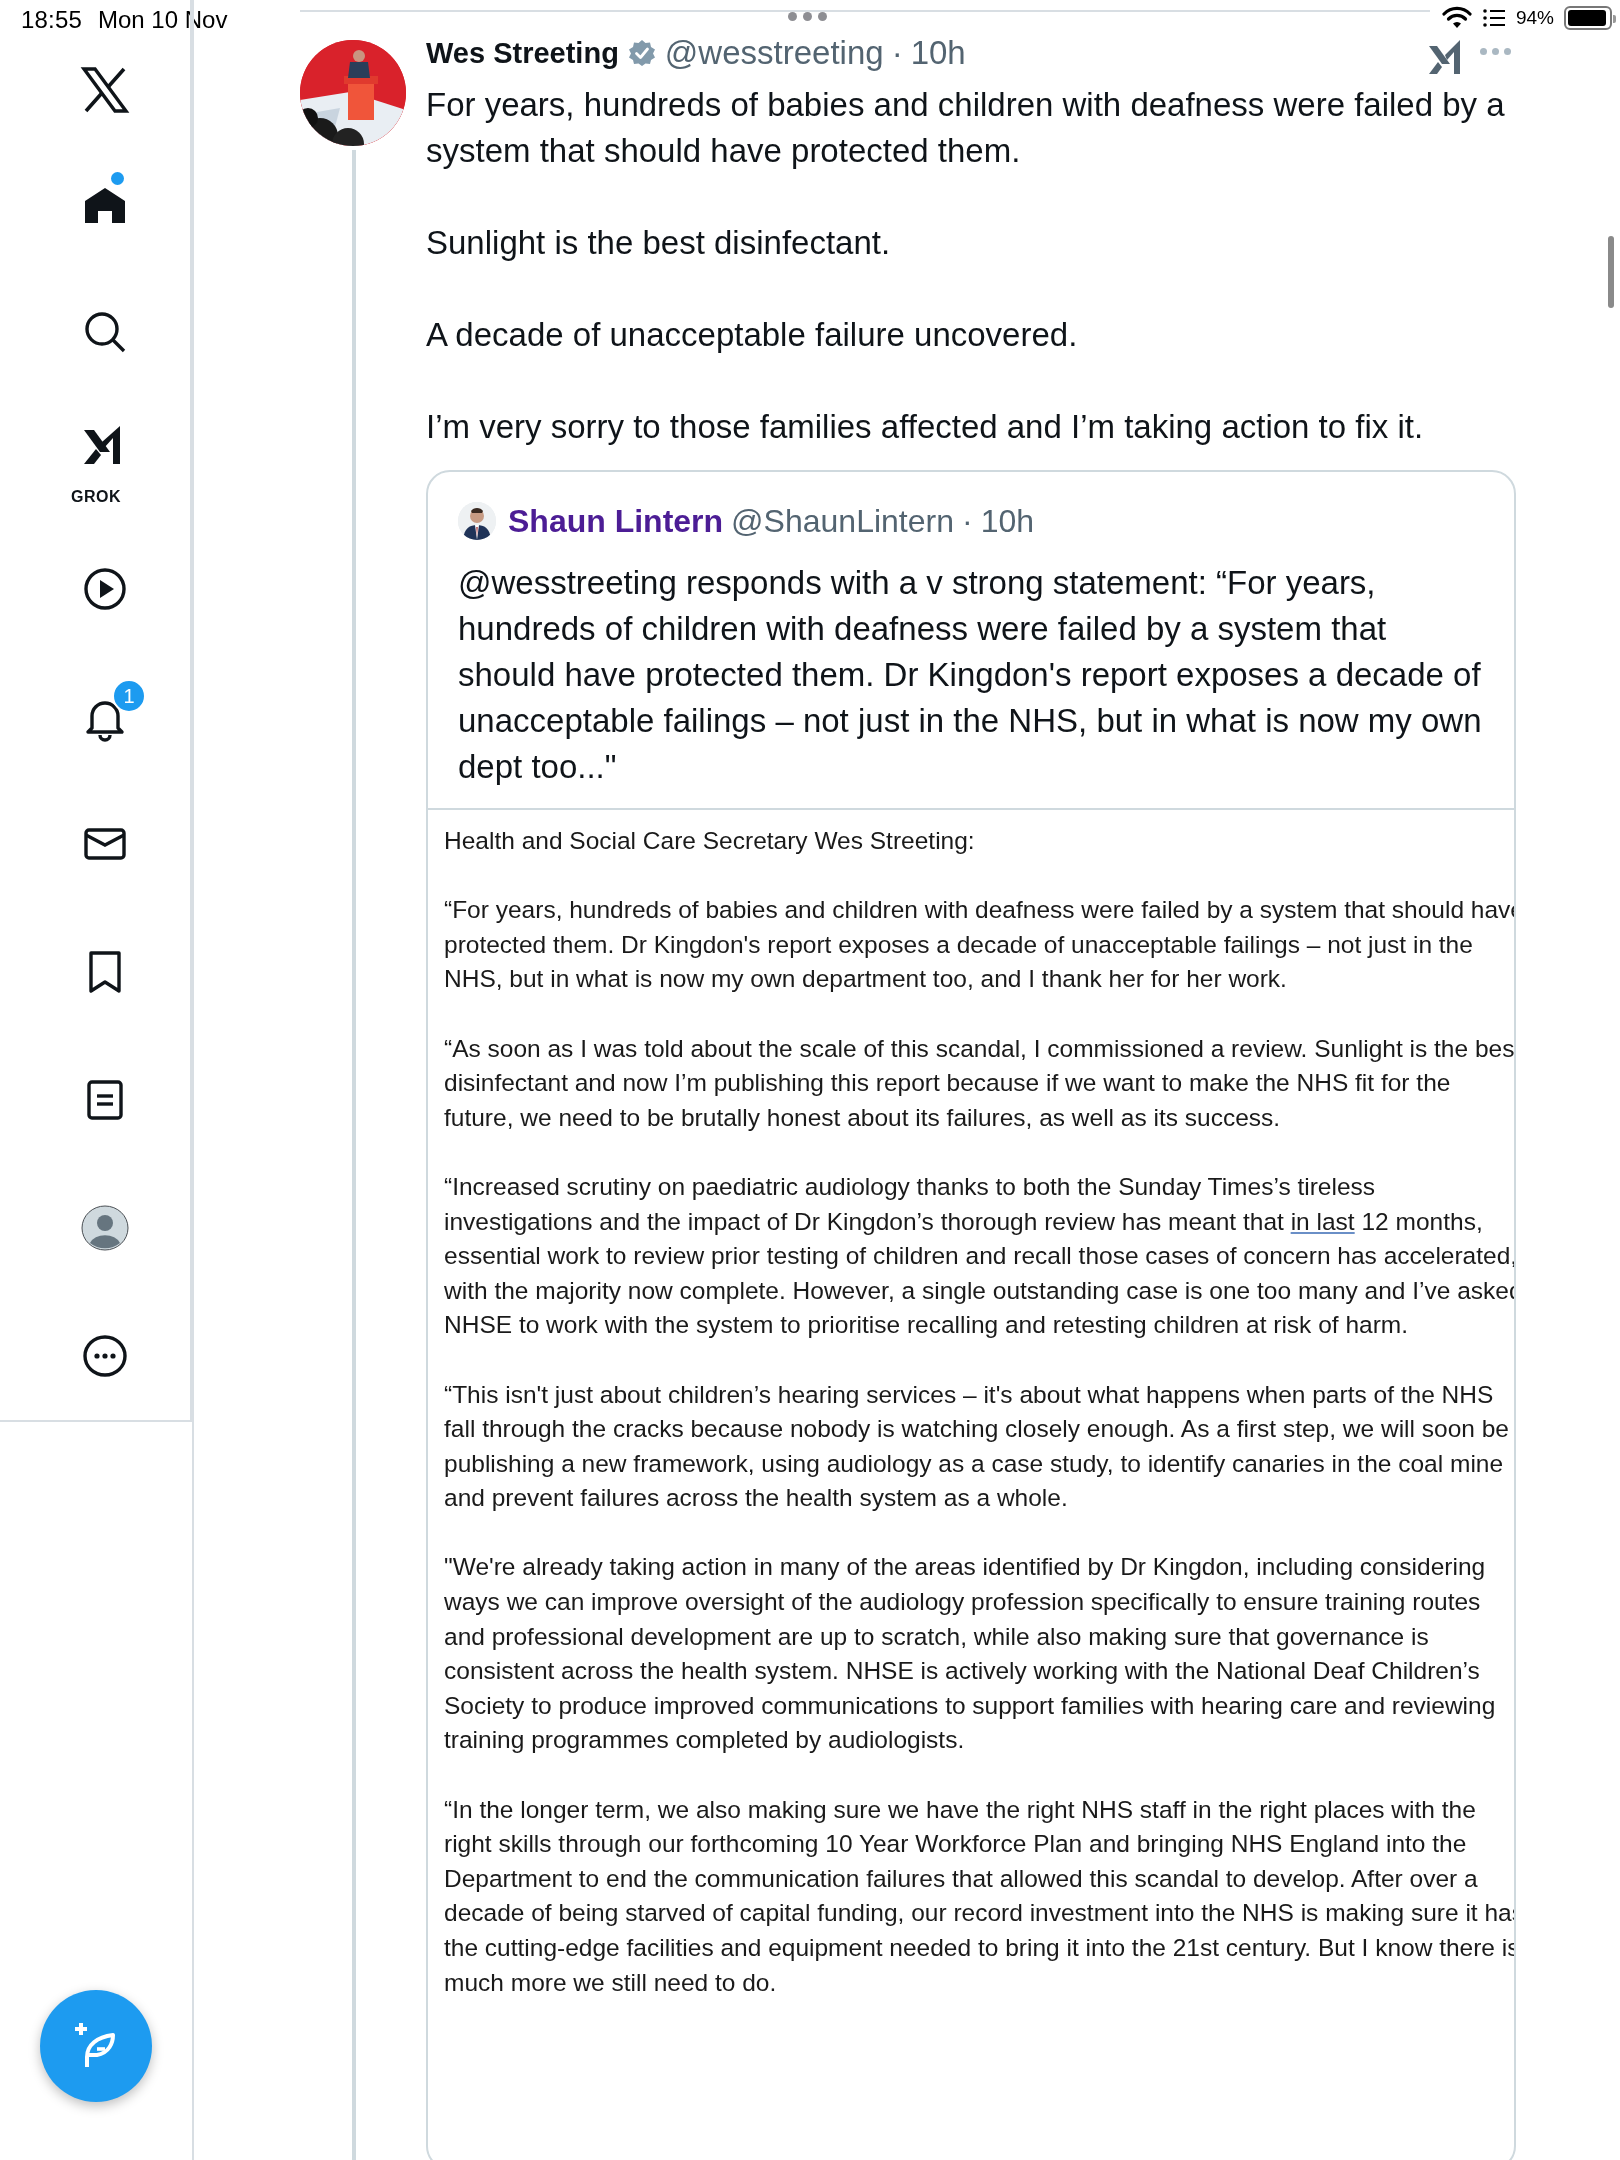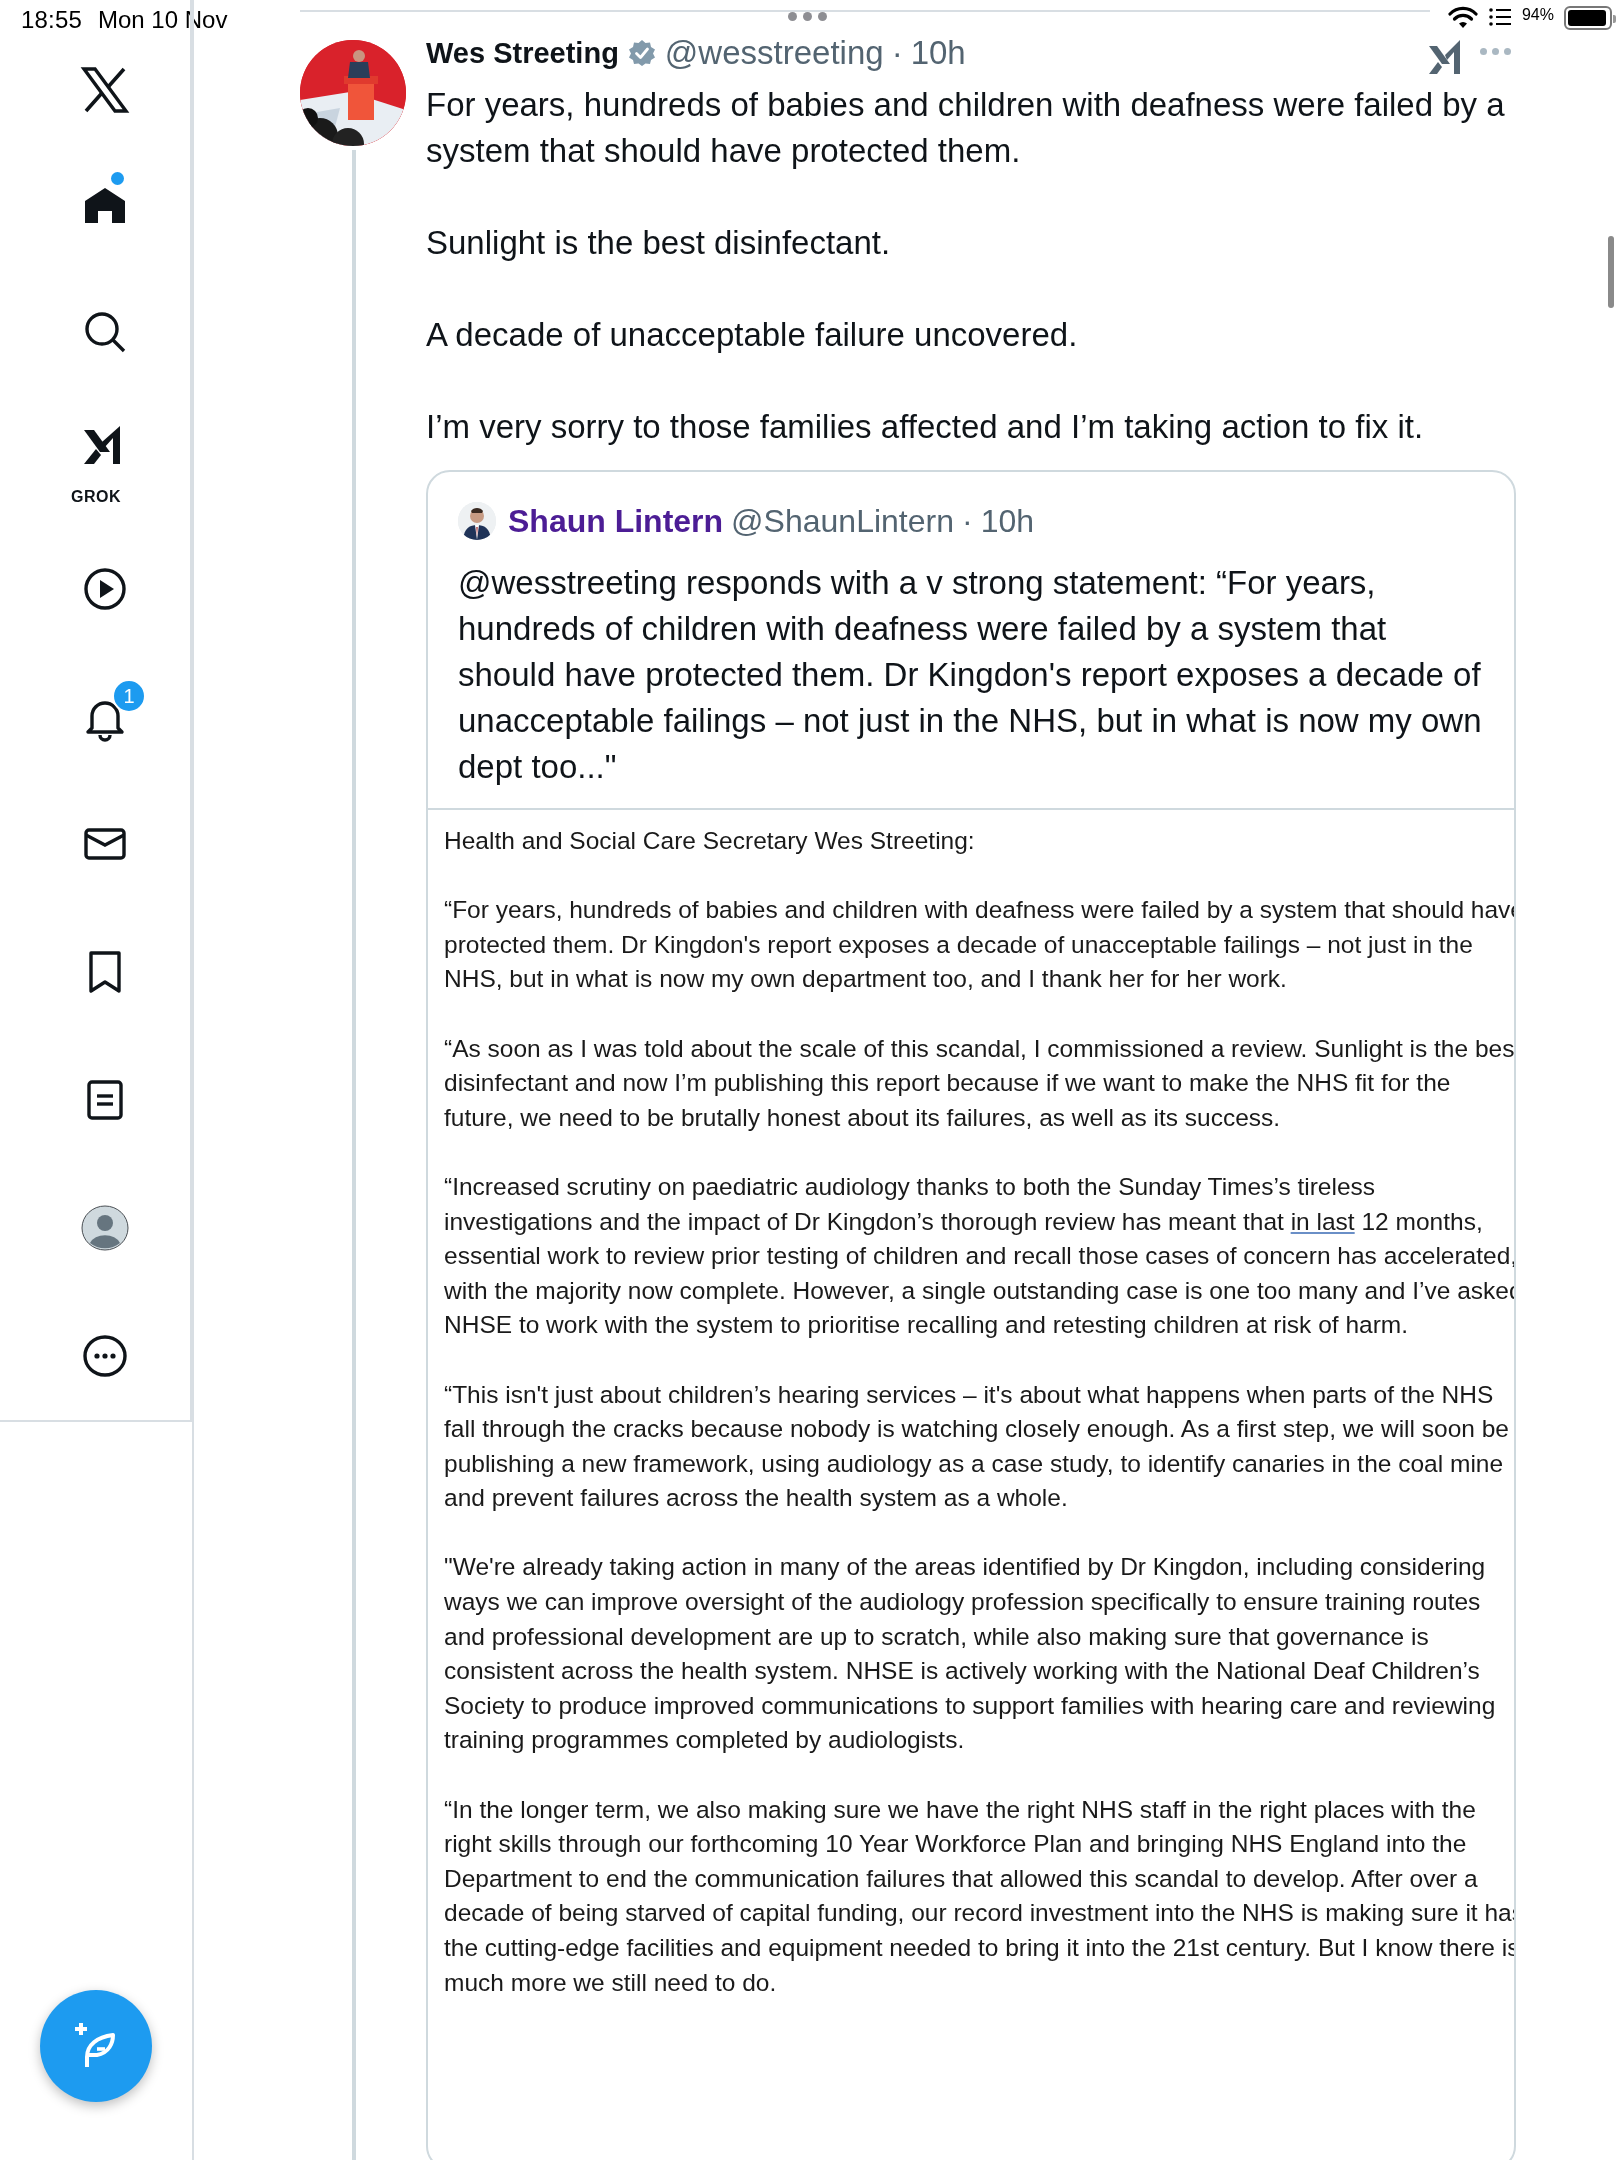--- a/index.html
+++ b/index.html
@@ -2,21 +2,21 @@
 <html><head>
 <meta charset="utf-8">
 <style>
   * { box-sizing: border-box; margin: 0; padding: 0; }
   html, body { width: 1620px; height: 2160px; overflow: hidden; background: #fff; }
   body { position: relative; font-family: "Liberation Sans", "DejaVu Sans", sans-serif; color: #0f1419; }
 
   
   .status-time { position: absolute; left: 12px; top: 6px; font-size: 24px; color: #000; letter-spacing: 0.2px; margin-left: 9px; }
   .status-date { position: absolute; left: 98px; top: 6px; font-size: 24px; color: #000; }
-  .status-right { position: absolute; right: 8px; top: 6px; display: flex; align-items: flex-start; gap: 10px; font-size: 16px; color: #000; }
+  .status-right { position: absolute; right: 8px; top: 6px; display: flex; align-items: center; gap: 10px; font-size: 19px; color: #000; }
   .battery { width: 48px; height: 24px; border: 2px solid #777; border-radius: 6px; padding: 2px; position: relative; }
   .battery .fill { height: 100%; background: #000; border-radius: 3px; }
   .battery::after { content: ""; position: absolute; right: -6px; top: 7px; width: 3px; height: 8px; background: #999; border-radius: 0 2px 2px 0; }
   .multitask-dots { position: absolute; left: 788px; top: 12px; display: flex; gap: 6px; }
   .multitask-dots span { width: 9px; height: 9px; border-radius: 50%; background: #8e8e93; }
 
   
   .sidebar { position: absolute; left: 0; top: 0; width: 192px; height: 1420px; border-right: 2px solid #d8dee3; }
   .sidebar-bottom-line { position: absolute; left: 0; top: 1420px; width: 192px; height: 2px; background: #d8dee3; }
   .sidebar-rule { position: absolute; left: 192px; top: 0; width: 2px; height: 2160px; background: #d8dee3; }

